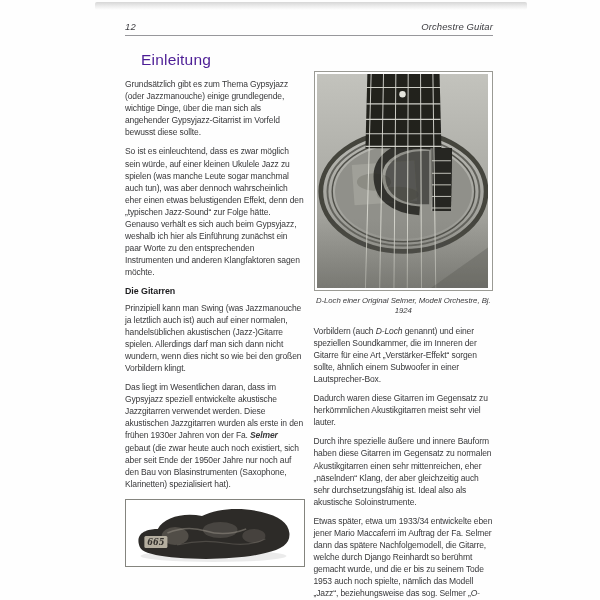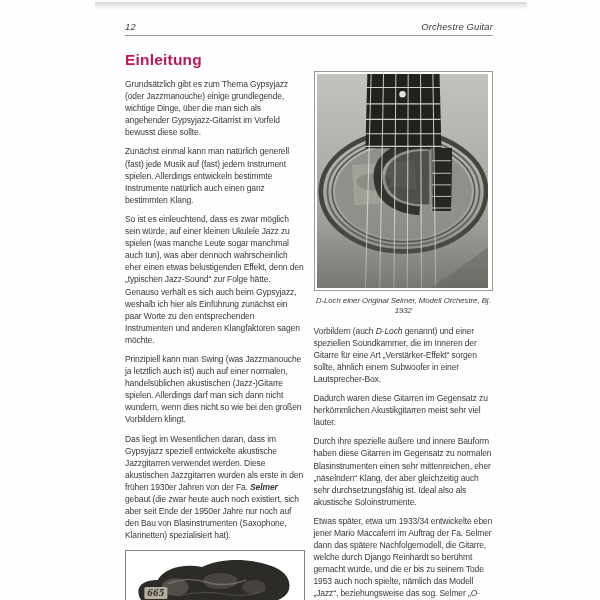--- a/index.html
+++ b/index.html
@@ -18,21 +18,21 @@
   .page{position:absolute;left:125px;top:0;width:368px;}
 
   
   .running-head{
     display:flex;justify-content:space-between;align-items:flex-end;
     margin-top:21px;padding-bottom:3px;border-bottom:1px solid #97979b;
     font-size:9.5px;font-style:italic;color:#3c3c40;letter-spacing:.1px;
   }
 
   h1.title{
-    margin:15px 0 9px 0;font-size:15.5px;font-weight:bold;color:#be185d;
+    margin:15px 0 9px 16px;font-size:15.5px;font-weight:normal;color:#4c1d95;
     letter-spacing:.2px;
   }
 
   .columns{display:flex;gap:9px;}
   .col{width:179.5px;}
   .col-right{margin-top:-9px;}
 
   p.body{
     margin:0 0 7px 0;font-size:8.5px;line-height:12.1px;color:#38383a;
     letter-spacing:-0.12px;text-align:left;
@@ -70,23 +70,23 @@
       <span>12</span>
       <span>Orchestre Guitar</span>
     </div>
 
     <h1 class="title">Einleitung</h1>
 
     <div class="columns">
 
       <div class="col col-left">
         <p class="body">Grundsätzlich gibt es zum Thema Gypsyjazz (oder Jazzmanouche) einige grundlegende, wichtige Dinge, über die man sich als angehender Gypsyjazz-Gitarrist im Vorfeld bewusst diese sollte.</p>
-        <p class="body">Zunächst einmal kann man natürlich generell (fast) jede Musik auf (fast) jedem Instrument spielen. Allerdings entwickeln bestimmte Instrumente natürlich auch einen ganz bestimmten Klang.</p>
         <p class="body">So ist es einleuchtend, dass es zwar möglich sein würde, auf einer kleinen Ukulele Jazz zu spielen (was manche Leute sogar manchmal auch tun), was aber dennoch wahrscheinlich eher einen etwas belustigenden Effekt, denn den „typischen Jazz-Sound“ zur Folge hätte. Genauso verhält es sich auch beim Gypsyjazz, weshalb ich hier als Einführung zunächst ein paar Worte zu den entsprechenden Instrumenten und anderen Klangfaktoren sagen möchte.</p>
 
+        <h3 class="subhead">Die Gitarren</h3>
 
         <p class="body">Prinzipiell kann man Swing (was Jazzmanouche ja letztlich auch ist) auch auf einer normalen, handelsüblichen akustischen (Jazz-)Gitarre spielen. Allerdings darf man sich dann nicht wundern, wenn dies nicht so wie bei den großen Vorbildern klingt.</p>
 
         <p class="body"><span>Das liegt im Wesentlichen daran, dass im Gypsyjazz speziell entwickelte akustische Jazzgitarren verwendet werden. Diese akustischen Jazzgitarren wurden als erste in den frühen 1930er Jahren von der Fa. </span><span class="bi">Selmer</span><span> gebaut (die zwar heute auch noch existiert, sich aber seit Ende der 1950er Jahre nur noch auf den Bau von Blasinstrumenten (Saxophone, Klarinetten) spezialisiert hat).</span></p>
 
         <figure class="label-figure">
           <div class="photo-frame">
 
             <svg width="170" height="60" viewBox="0 0 177 60" preserveAspectRatio="none">
               <ellipse cx="88" cy="53" rx="76" ry="6" fill="#000000" opacity="0.08"></ellipse>
@@ -166,27 +166,27 @@
                   <line x1="83" y1="0" x2="81" y2="222"></line>
                   <line x1="96" y1="0" x2="95" y2="222"></line>
                   <line x1="109" y1="0" x2="110" y2="222"></line>
                   <line x1="122" y1="0" x2="125" y2="222"></line>
                 </g>
                 <rect x="0" y="150" width="180" height="72" fill="url(#botG)"></rect>
                 <path d="M120,222 L180,222 L180,180 Z" fill="#55554f" opacity="0.35"></path>
               </g>
             </svg>
           </div>
-          <figcaption>D-Loch einer Original Selmer, Modell Orchestre, Bj. 1932</figcaption>
+          <figcaption>D-Loch einer Original Selmer, Modell Orchestre, Bj. 1924</figcaption>
         </figure>
 
         <p class="body"><span>Vorbildern (auch </span><span class="it">D-Loch</span><span> genannt) und einer speziellen Soundkammer, die im Inneren der Gitarre für eine Art „Verstärker-Effekt“ sorgen sollte, ähnlich einem Subwoofer in einer Lautsprecher-Box.</span></p>
 
         <p class="body">Dadurch waren diese Gitarren im Gegensatz zu herkömmlichen Akustikgitarren meist sehr viel lauter.</p>
-        <p class="body">Durch ihre spezielle äußere und innere Bauform haben diese Gitarren im Gegensatz zu normalen Blasinstrumenten einen sehr mittenreichen, eher „näselnden“ Klang, der aber gleichzeitig auch sehr durchsetzungsfähig ist. Ideal also als akustische Soloinstrumente.</p>
+        <p class="body">Durch ihre spezielle äußere und innere Bauform haben diese Gitarren im Gegensatz zu normalen Akustikgitarren einen sehr mittenreichen, eher „näselnden“ Klang, der aber gleichzeitig auch sehr durchsetzungsfähig ist. Ideal also als akustische Soloinstrumente.</p>
 
         <p class="body"><span>Etwas später, etwa um 1933/34 entwickelte eben jener Mario Maccaferri im Auftrag der Fa. Selmer dann das spätere Nachfolgemodell, die Gitarre, welche durch Django Reinhardt so berühmt gemacht wurde, und die er bis zu seinem Tode 1953 auch noch spielte, nämlich das Modell „Jazz“, beziehungsweise das sog. Selmer „</span><span class="it">O-Loch</span></p>
 
       </div>
 
     </div>
   </div>
 </div>
 
 </body></html>

